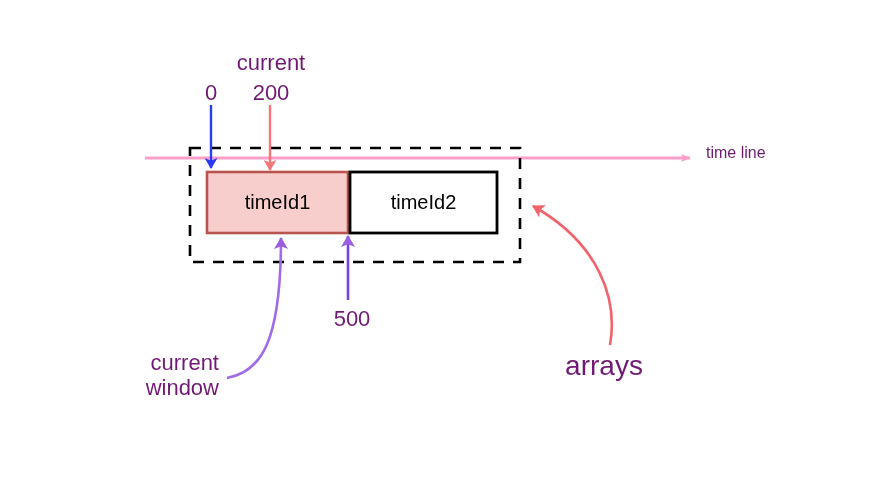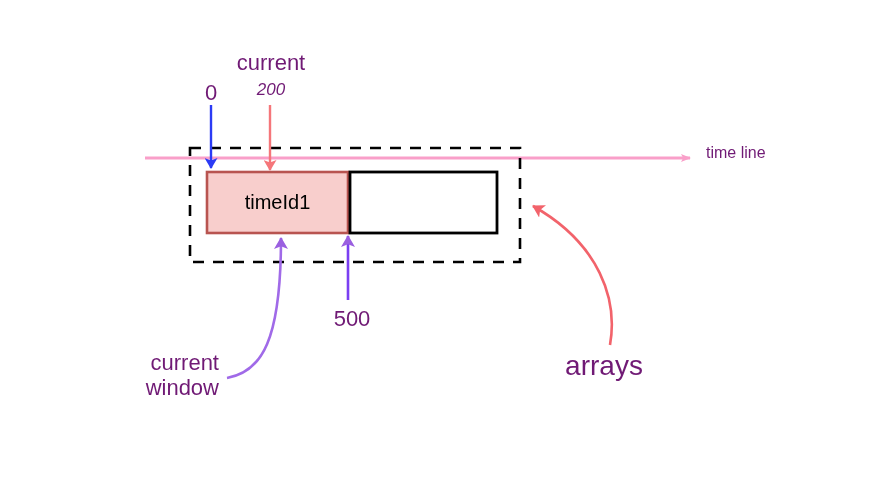--- a/index.html
+++ b/index.html
@@ -44,22 +44,21 @@
   .lbl-current-word {
     left: 271px;
     top: 50px;
     transform: translateX(-50%);
     font-size: 22px;
   }
   .lbl-200 {
     left: 271px;
     top: 80px;
     transform: translateX(-50%);
-    font-size: 17px;
-    font-style: italic;
+    font-size: 22px;
   }
 
   
   .lbl-timeline {
     left: 706px;
     top: 144px;
     font-size: 16px;
   }
 
   
@@ -155,20 +154,21 @@
   <div class="lbl lbl-zero">0</div>
 
   <div class="lbl lbl-current-word">current</div>
 
   <div class="lbl lbl-200">200</div>
 
   <div class="lbl lbl-timeline">time line</div>
 
   <div class="box-text box-text-1">timeId1</div>
 
+  <div class="box-text box-text-2">timeId2</div>
 
   <div class="lbl lbl-500">500</div>
 
   <div class="lbl lbl-arrays">arrays</div>
 
   <div class="lbl lbl-current-window">
     <span>current</span>
     <span>window</span>
   </div>
 

